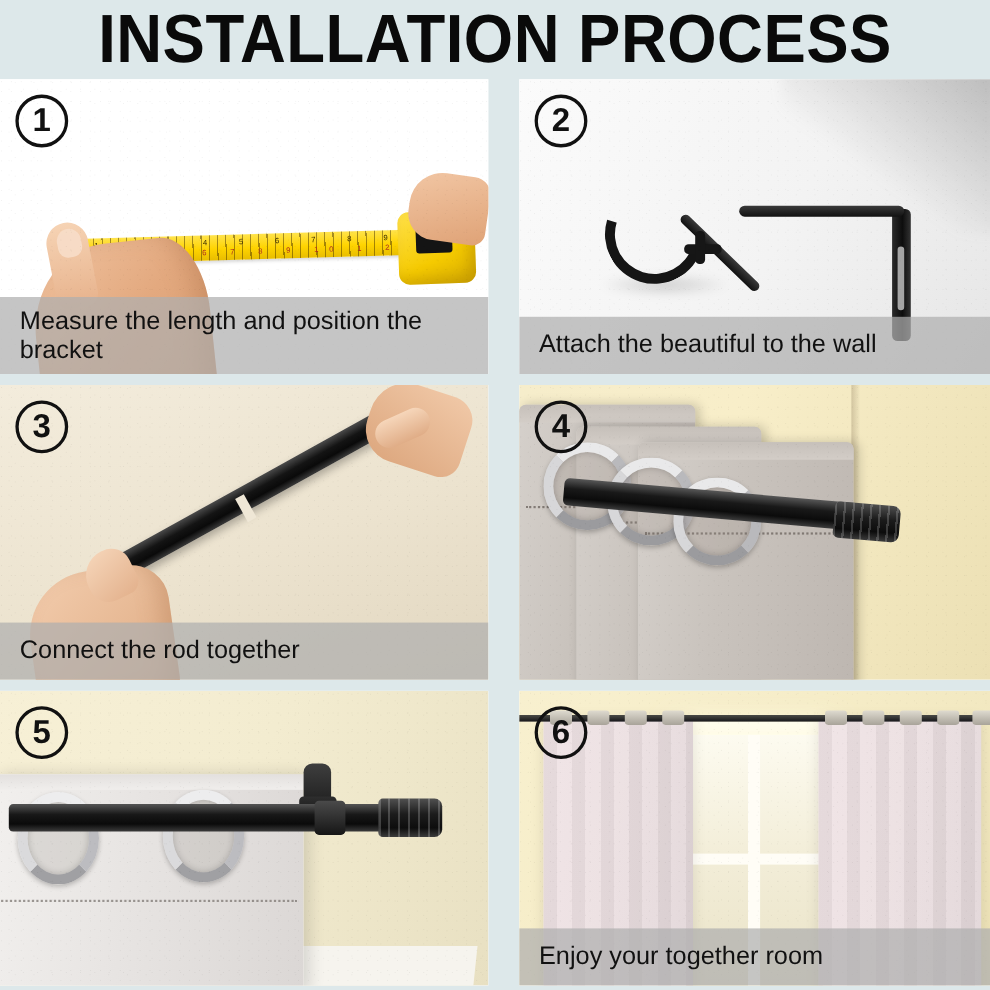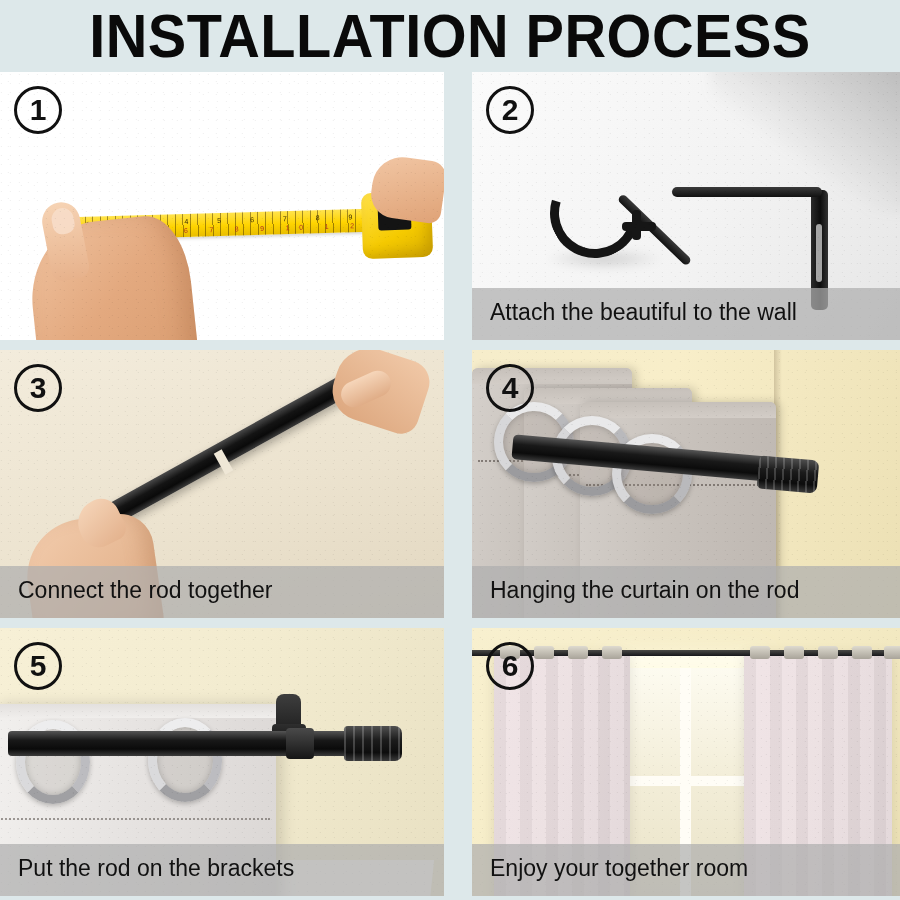--- a/index.html
+++ b/index.html
@@ -563,20 +563,21 @@
       <div class="p1-hook"></div>
       <div class="p1-case"></div>
       <div class="p1-case-win"></div>
       <div class="p1-case-hand"></div>
       <div class="p1-hand"></div>
       <div class="p1-thumb"></div>
       <div class="p1-nail"></div>
       <div class="noise"></div>
     </div>
     <div class="badge">1</div>
+    <div class="caption two-line">Measure the length and position the bracket</div>
   </div>
 
   <div class="panel r1 cR">
     <div class="scene">
       <div class="p2-bg"></div>
       <div class="p2-corner"></div>
       <div class="p2-shadow"></div>
       <div class="p2-plate"></div>
       <div class="p2-slot"></div>
       <div class="p2-arm"></div>
@@ -626,21 +627,20 @@
       <div class="p4-rod"></div>
       <div class="p4-grom p4-g1"></div>
       <div class="p4-grom p4-g2"></div>
       <div class="p4-grom p4-g3"></div>
       <div class="p4-finial">
         <div class="p4-finial-rib"></div>
       </div>
       <div class="noise"></div>
     </div>
     <div class="badge">4</div>
-    <div class="caption">Hanging the curtain on the rod</div>
   </div>
 
   <div class="panel r3 cL">
     <div class="scene">
       <div class="p5-bg"></div>
       <div class="p5-board"></div>
       <div class="p5-curtain"></div>
       <div class="p5-curtain-top"></div>
       <div class="p5-stitch" style="left:-6px; top:190px;"></div>
       <div class="p5-bracket"></div>
@@ -648,21 +648,20 @@
       <div class="p5-rod"></div>
       <div class="p5-grom p5-g1"></div>
       <div class="p5-grom p5-g2"></div>
       <div class="p5-coupler"></div>
       <div class="p5-finial">
         <div class="p5-finial-rib"></div>
       </div>
       <div class="noise"></div>
     </div>
     <div class="badge">5</div>
-    <div class="caption">Put the rod on the brackets</div>
   </div>
 
   <div class="panel r3 cR">
     <div class="scene">
       <div class="p6-bg"></div>
       <div class="p6-sill"></div>
       <div class="p6-window"></div>
       <div class="p6-mullion-v"></div>
       <div class="p6-mullion-h"></div>
       <div class="p6-curtain p6-cl"></div>

